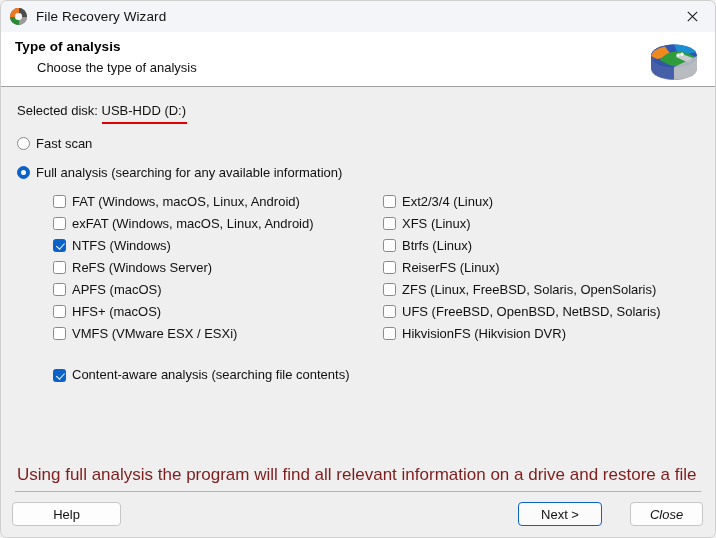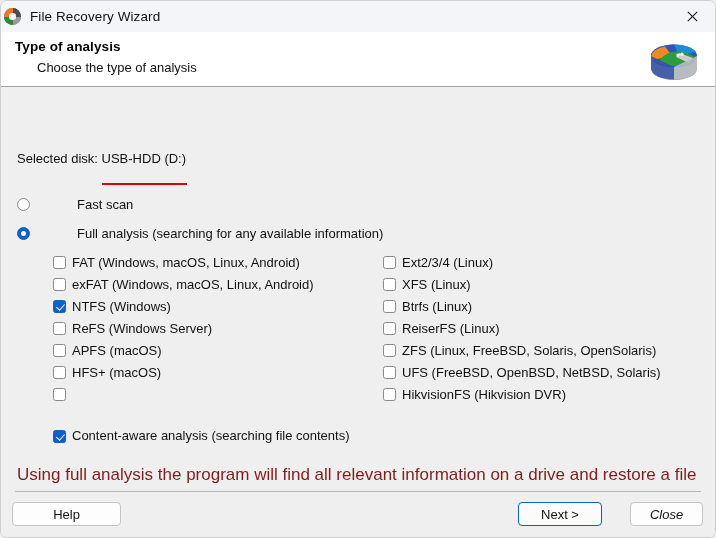--- a/index.html
+++ b/index.html
@@ -28,21 +28,21 @@
     flex-direction: column;
   }
 
   
   .titlebar {
     height: 31px;
     flex: 0 0 31px;
     background: #f3f5f9;
     display: flex;
     align-items: center;
-    padding-left: 3px;
+    padding-left: 9px;
     position: relative;
     box-sizing: border-box;
   }
   .app-icon {
     width: 17px;
     height: 17px;
     flex: 0 0 17px;
     position: relative;
     border-radius: 50%;
     overflow: hidden;
@@ -119,39 +119,37 @@
   .selected-disk {
     margin-top: 16px;
     font-size: 13px;
     color: #111;
     display: inline-block;
     white-space: nowrap;
   }
   .disk-value {
     position: relative;
     display: inline-block;
-    padding-bottom: 16px;
-    margin-top: 48px;
+    padding-bottom: 3px;
   }
   .disk-value::after {
     content: "";
     position: absolute;
     left: 0; right: -1px;
     bottom: -3px;
     height: 2px;
     background: #e00000;
   }
 
   .radio-row {
     display: flex;
     align-items: center;
     margin-top: 15px;
     font-size: 13px;
     color: #111;
-    gap: 41px;
   }
   .radio-row.second { margin-top: 14px; }
   .radio {
     width: 13px; height: 13px;
     flex: 0 0 13px;
     border-radius: 50%;
     border: 1.3px solid #888;
     background: #fff;
     box-sizing: border-box;
     margin-right: 6px;
@@ -379,20 +377,21 @@
         <span class="cb"></span>
         <span>HFS+ (macOS)</span>
       </div>
       <div class="cb-row">
         <span class="cb"></span>
         <span>UFS (FreeBSD, OpenBSD, NetBSD, Solaris)</span>
       </div>
 
       <div class="cb-row">
         <span class="cb"></span>
+        <span>VMFS (VMware ESX / ESXi)</span>
       </div>
       <div class="cb-row">
         <span class="cb"></span>
         <span>HikvisionFS (Hikvision DVR)</span>
       </div>
     </div>
 
     <div class="content-aware">
       <span class="cb checked"></span>
       <span>Content-aware analysis (searching file contents)</span>

